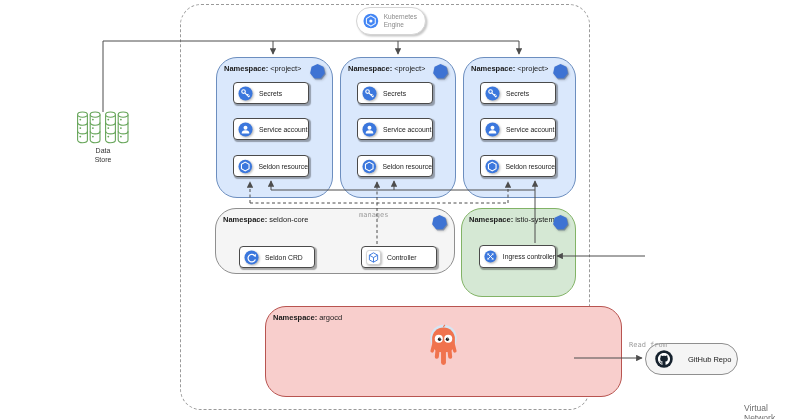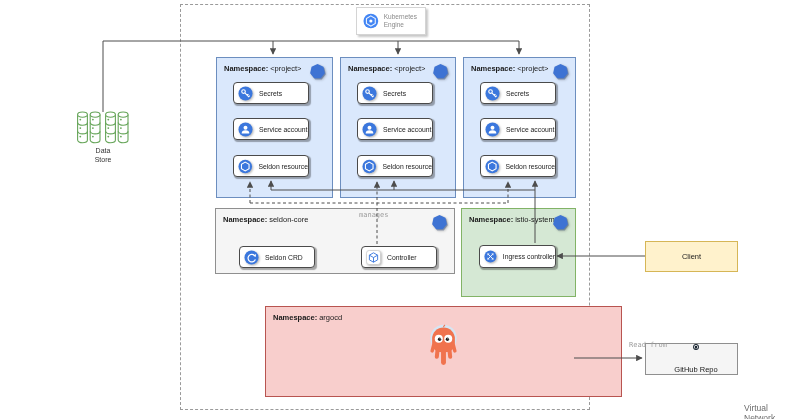--- a/index.html
+++ b/index.html
@@ -1,18 +1,18 @@
 <!DOCTYPE html>
 <html><head>
 <meta charset="utf-8">
 <style>
   html,body{margin:0;padding:0;background:#fff;}
   .canvas{position:relative;width:800px;height:419px;background:#fff;overflow:hidden;
           font-family:"Liberation Sans",sans-serif;}
-  .abs{position:absolute;}
+  .abs{position:absolute;border-radius:21px;}
 
   
   .vnet{left:180px;top:4px;width:408px;height:404px;border:1px dashed #9a9a9a;}
   .vnet-label{left:744px;top:403px;font-size:8.5px;color:#6b6b6b;}
 
   
   .kbox{left:356px;top:7px;width:70px;height:28px;background:#fff;border:1px solid #d4d4d4;
         box-shadow:1.5px 1.5px 2px rgba(0,0,0,.22);display:flex;align-items:center;gap:5px;
         padding-left:6px;box-sizing:border-box;}
   .kbox-label{font-size:6.5px;color:#8a8a8a;line-height:1.2;width:42px;}
@@ -53,21 +53,21 @@
              justify-content:center;gap:7px;}
   .argo-word{font-family:"DejaVu Sans",sans-serif;font-weight:bold;font-size:27px;color:#141414;
              letter-spacing:.5px;}
 
   
   .client{left:645px;top:241px;width:93px;height:31px;background:#fff2cc;border:1px solid #d6b656;
           display:flex;align-items:center;justify-content:center;font-size:7.5px;color:#1a1a1a;
           box-sizing:border-box;}
   .github{left:645px;top:343px;width:93px;height:32px;background:#f5f5f5;border:1px solid #8f8f8f;
           display:flex;align-items:center;gap:15px;padding-left:9px;font-size:7.5px;color:#1a1a1a;
-          box-sizing:border-box;flex-direction:column;}
+          box-sizing:border-box;}
 
   
   .edge-label{font-family:"DejaVu Sans Mono",monospace;font-size:7px;color:#9c9c9c;white-space:nowrap;}
   .lbl-manages{left:343px;top:211px;margin-left:16px;}
   .lbl-readfrom{left:594px;top:341px;padding-left:35px;}
 
   .connectors{position:absolute;left:0;top:0;width:800px;height:419px;z-index:5;pointer-events:none;}
   .shadowed{filter:drop-shadow(1px 1px 1px rgba(0,0,0,.3));}
 </style>
 </head>
@@ -295,23 +295,20 @@
         <circle cx="15.5" cy="18.6" r="1.9" fill="#1a1a1a"></circle>
         <circle cx="24.5" cy="18.6" r="1.9" fill="#1a1a1a"></circle>
         <circle cx="16.1" cy="17.9" r="0.6" fill="#ffffff"></circle>
         <circle cx="25.1" cy="17.9" r="0.6" fill="#ffffff"></circle>
         <path d="M18.6,25.2 q1.4,1.4 2.8,0" stroke="#7a3category0" stroke-width="0.9" fill="none"></path>
         <path d="M20,4.6 q0.4,-1.8 1.8,-2.4" stroke="#f0734e" stroke-width="1.2" fill="none"></path>
       </svg>
     </div>
   </div>
 
-  <div class="abs client">
-    <span>Client</span>
-  </div>
 
   <div class="abs github">
     <svg width="18" height="18" viewBox="0 0 16 16">
       <circle cx="8" cy="8" r="7.8" fill="#16222e"></circle>
       <path transform="translate(2.6,2.6) scale(0.675)" fill="#ffffff" d="M8 0C3.58 0 0 3.58 0 8c0 3.54 2.29 6.53 5.47 7.59.4.07.55-.17.55-.38 0-.19-.01-.82-.01-1.49-2.01.37-2.53-.49-2.69-.94-.09-.23-.48-.94-.82-1.13-.28-.15-.68-.52-.01-.53.63-.01 1.08.58 1.23.82.72 1.21 1.87.87 2.33.66.07-.52.28-.87.51-1.07-1.78-.2-3.64-.89-3.64-3.95 0-.87.31-1.59.82-2.15-.08-.2-.36-1.02.08-2.12 0 0 .67-.21 2.2.82.64-.18 1.32-.27 2-.27.68 0 1.36.09 2 .27 1.53-1.04 2.2-.82 2.2-.82.44 1.1.16 1.92.08 2.12.51.56.82 1.27.82 2.15 0 3.07-1.87 3.75-3.65 3.95.29.25.54.73.54 1.48 0 1.07-.01 1.93-.01 2.2 0 .21.15.46.55.38A8.013 8.013 0 0 0 16 8c0-4.42-3.58-8-8-8z"></path>
     </svg>
     <span>GitHub Repo</span>
   </div>
 
   <div class="abs edge-label lbl-manages">manages</div>

